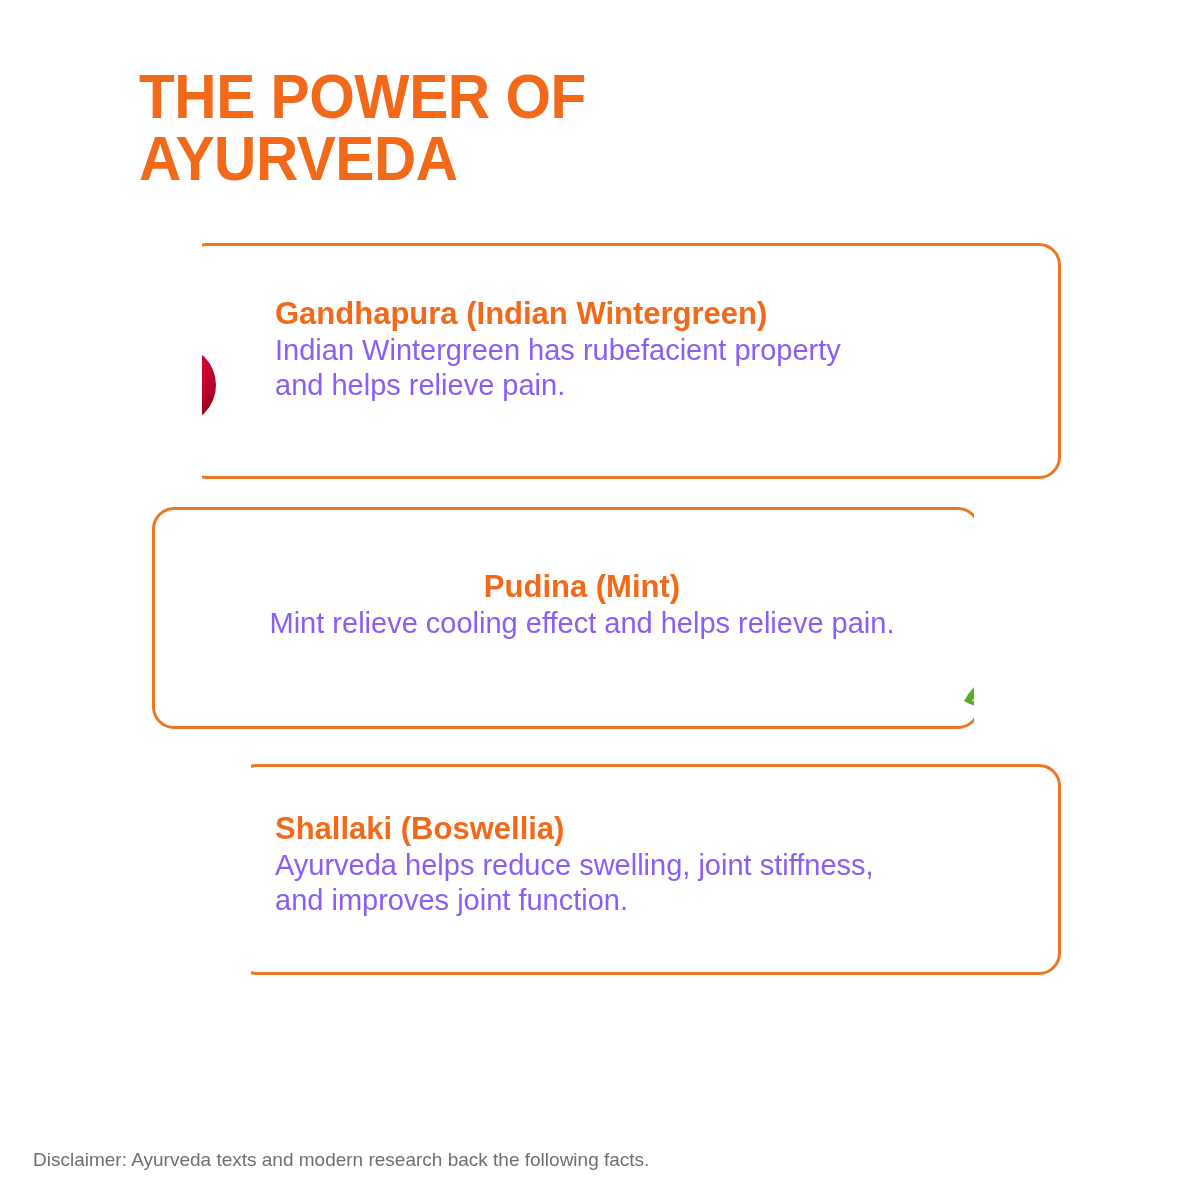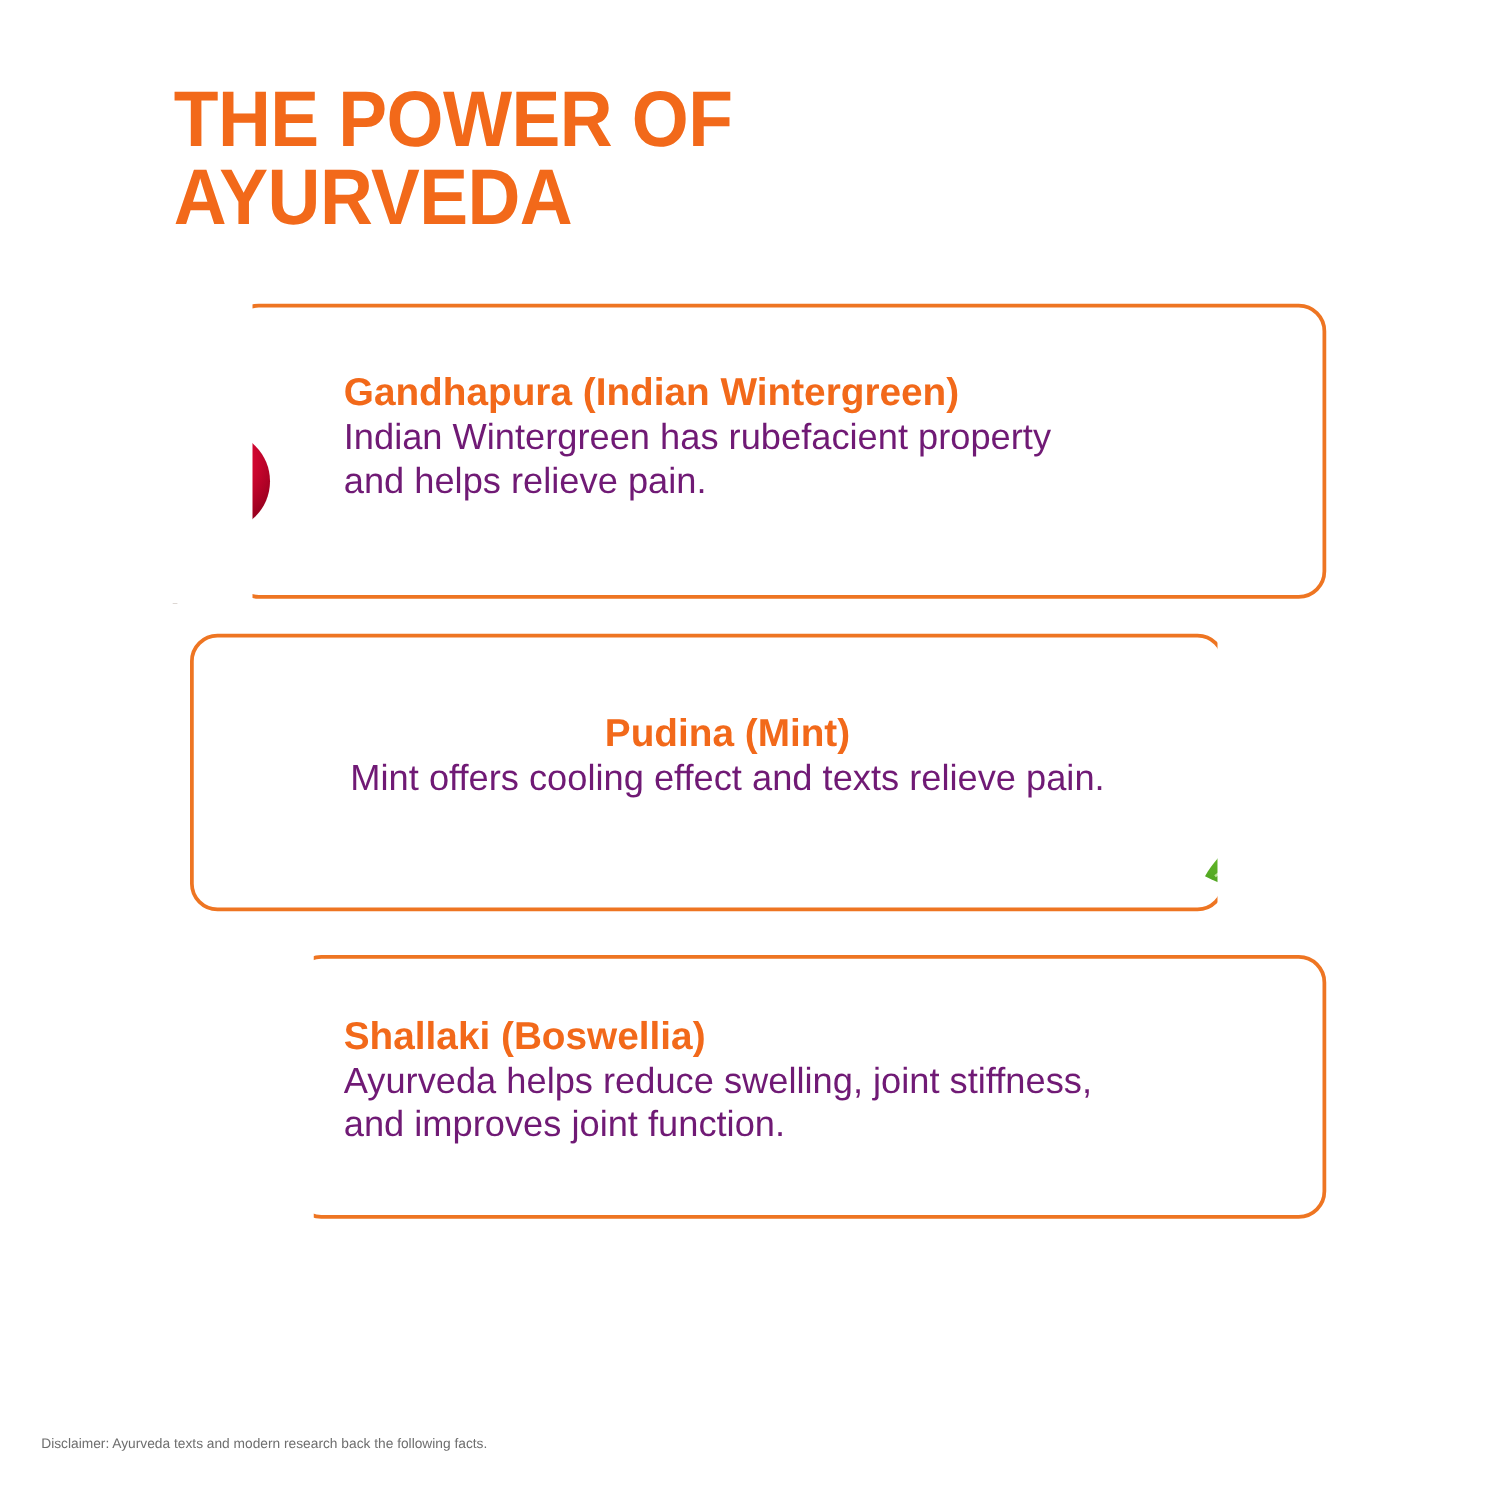--- a/index.html
+++ b/index.html
@@ -55,42 +55,42 @@
   .card-heading {
     color: #F2691A;
     font-family: "Liberation Sans Narrow", "Liberation Sans", sans-serif;
     font-weight: bold;
     font-size: 31px;
     line-height: 1.1;
     letter-spacing: 0px;
     margin: 0 0 2px 0;
   }
   .card-body {
-    color: #701a75;
+    color: #8b5cf6;
     font-family: "Liberation Sans", sans-serif;
     font-weight: normal;
     font-size: 29px;
     line-height: 1.22;
     margin: 0;
     white-space: pre-line;
   }
 
   #text-1 { left: 275px; top: 297px; width: 680px; text-align: left; }
   #text-2 { left: 232px; top: 570px; width: 700px; text-align: center; }
   #text-3 { left: 275px; top: 812px; width: 700px; text-align: left; }
 
   
   #disclaimer {
     position: absolute;
     left: 33px;
     top: 1148px;
     width: 900px;
     color: #6E6E6E;
     font-family: "Liberation Sans", sans-serif;
-    font-size: 11px;
+    font-size: 19px;
     line-height: 1.3;
   }
 
   
   .art { position: absolute; }
 
   
   #art-wintergreen { left: -10px; top: 243px; width: 265px; height: 240px; }
   #art-wintergreen .maskbox {
     position: absolute; left: 0; top: 0; width: 212px; height: 240px;
@@ -245,21 +245,21 @@
       <path d="M164 176 C184 186 200 196 214 206" stroke="#DCF2B8" stroke-width="1.2" fill="none" opacity="0.5"></path>
 
       <path d="M96 146 C114 150 128 152 140 154" stroke="#9FD85A" stroke-width="4" fill="none"></path>
       <ellipse cx="141" cy="152" rx="22" ry="19" fill="#6FC02C"></ellipse>
       <ellipse cx="136" cy="146" rx="11" ry="9" fill="#96D948" opacity="0.8"></ellipse>
     </svg>
   </div>
 
   <div class="card-text" id="text-2">
     <div class="card-heading">Pudina  (Mint)</div>
-    <div class="card-body">Mint offers cooling effect and texts relieve pain.</div>
+    <div class="card-body">Mint relieve cooling effect and helps relieve pain.</div>
   </div>
 
   <div class="card" id="card-3"></div>
 
   <div class="art" id="art-resin">
     <div class="maskbox"></div>
     <svg width="230" height="230" viewBox="0 0 230 230">
       <defs>
         <radialGradient id="resA" cx="36%" cy="28%" r="72%">
           <stop offset="0%" stop-color="#FFF4DC"></stop>

